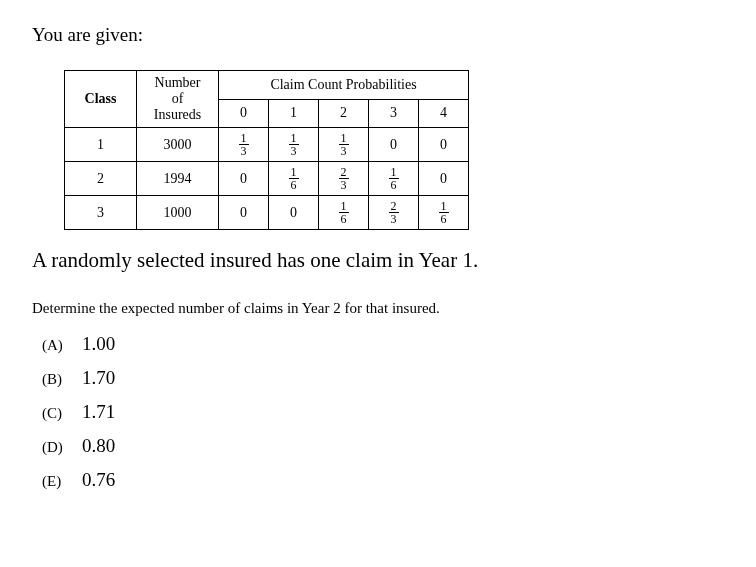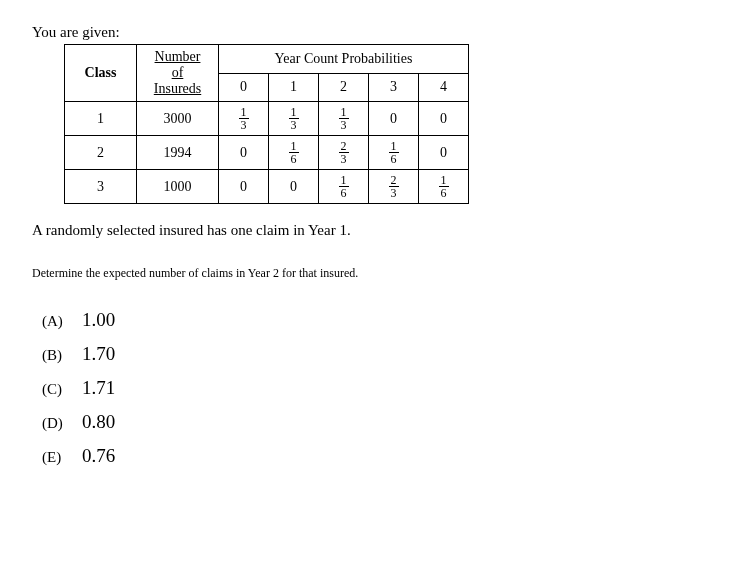--- a/index.html
+++ b/index.html
@@ -6,22 +6,22 @@
     body {
       font-family: "Times New Roman", Times, serif;
       font-size: 15px;
       background: #fff;
       color: #000;
       padding: 24px 32px;
       width: 756px;
       min-height: 567px;
     }
     .intro {
-      margin-bottom: 3px;
-      font-size: 15px;
+      margin-bottom: 24px;
+      font-size: 19px;
     }
     .table-wrapper {
       margin: 0 0 18px 32px;
     }
     table {
       border-collapse: collapse;
       font-size: 14px;
     }
     table th, table td {
       border: 1px solid #000;
@@ -31,21 +31,20 @@
     }
     table th {
       font-weight: normal;
     }
     .col-class {
       width: 72px;
       font-weight: bold;
     }
     .col-insureds {
       width: 82px;
-      text-decoration: underline;
     }
     .col-count {
       width: 50px;
     }
     .fraction {
       display: inline-block;
       text-align: center;
       vertical-align: middle;
       font-size: 13px;
       line-height: 1;
@@ -56,25 +55,25 @@
       padding: 0 2px;
       font-size: 12px;
     }
     .frac-den {
       display: block;
       padding: 0 2px;
       font-size: 12px;
     }
     .statement {
       margin-bottom: 10px;
+      font-size: 21px;
+    }
+    .question {
+      margin-bottom: 16px;
       font-size: 15px;
-    }
-    .question {
-      margin-bottom: 28px;
-      font-size: 12px;
     }
     .options {
       margin-left: 10px;
     }
     .option-row {
       display: flex;
       align-items: baseline;
       margin-bottom: 12px;
     }
     .option-letter {
@@ -92,21 +91,21 @@
 
 <p class="intro">You are given:</p>
 
 <div class="table-wrapper">
   <table>
     <thead>
       <tr>
         <th class="col-class" rowspan="2">Class</th>
         <th class="col-insureds" rowspan="2" style="white-space: pre-line;">Number of
 Insureds</th>
-        <th colspan="5">Year Count Probabilities</th>
+        <th colspan="5">Claim Count Probabilities</th>
       </tr>
       <tr>
         <th class="col-count">0</th>
         <th class="col-count">1</th>
         <th class="col-count">2</th>
         <th class="col-count">3</th>
         <th class="col-count">4</th>
       </tr>
     </thead>
     <tbody id="table-body">

